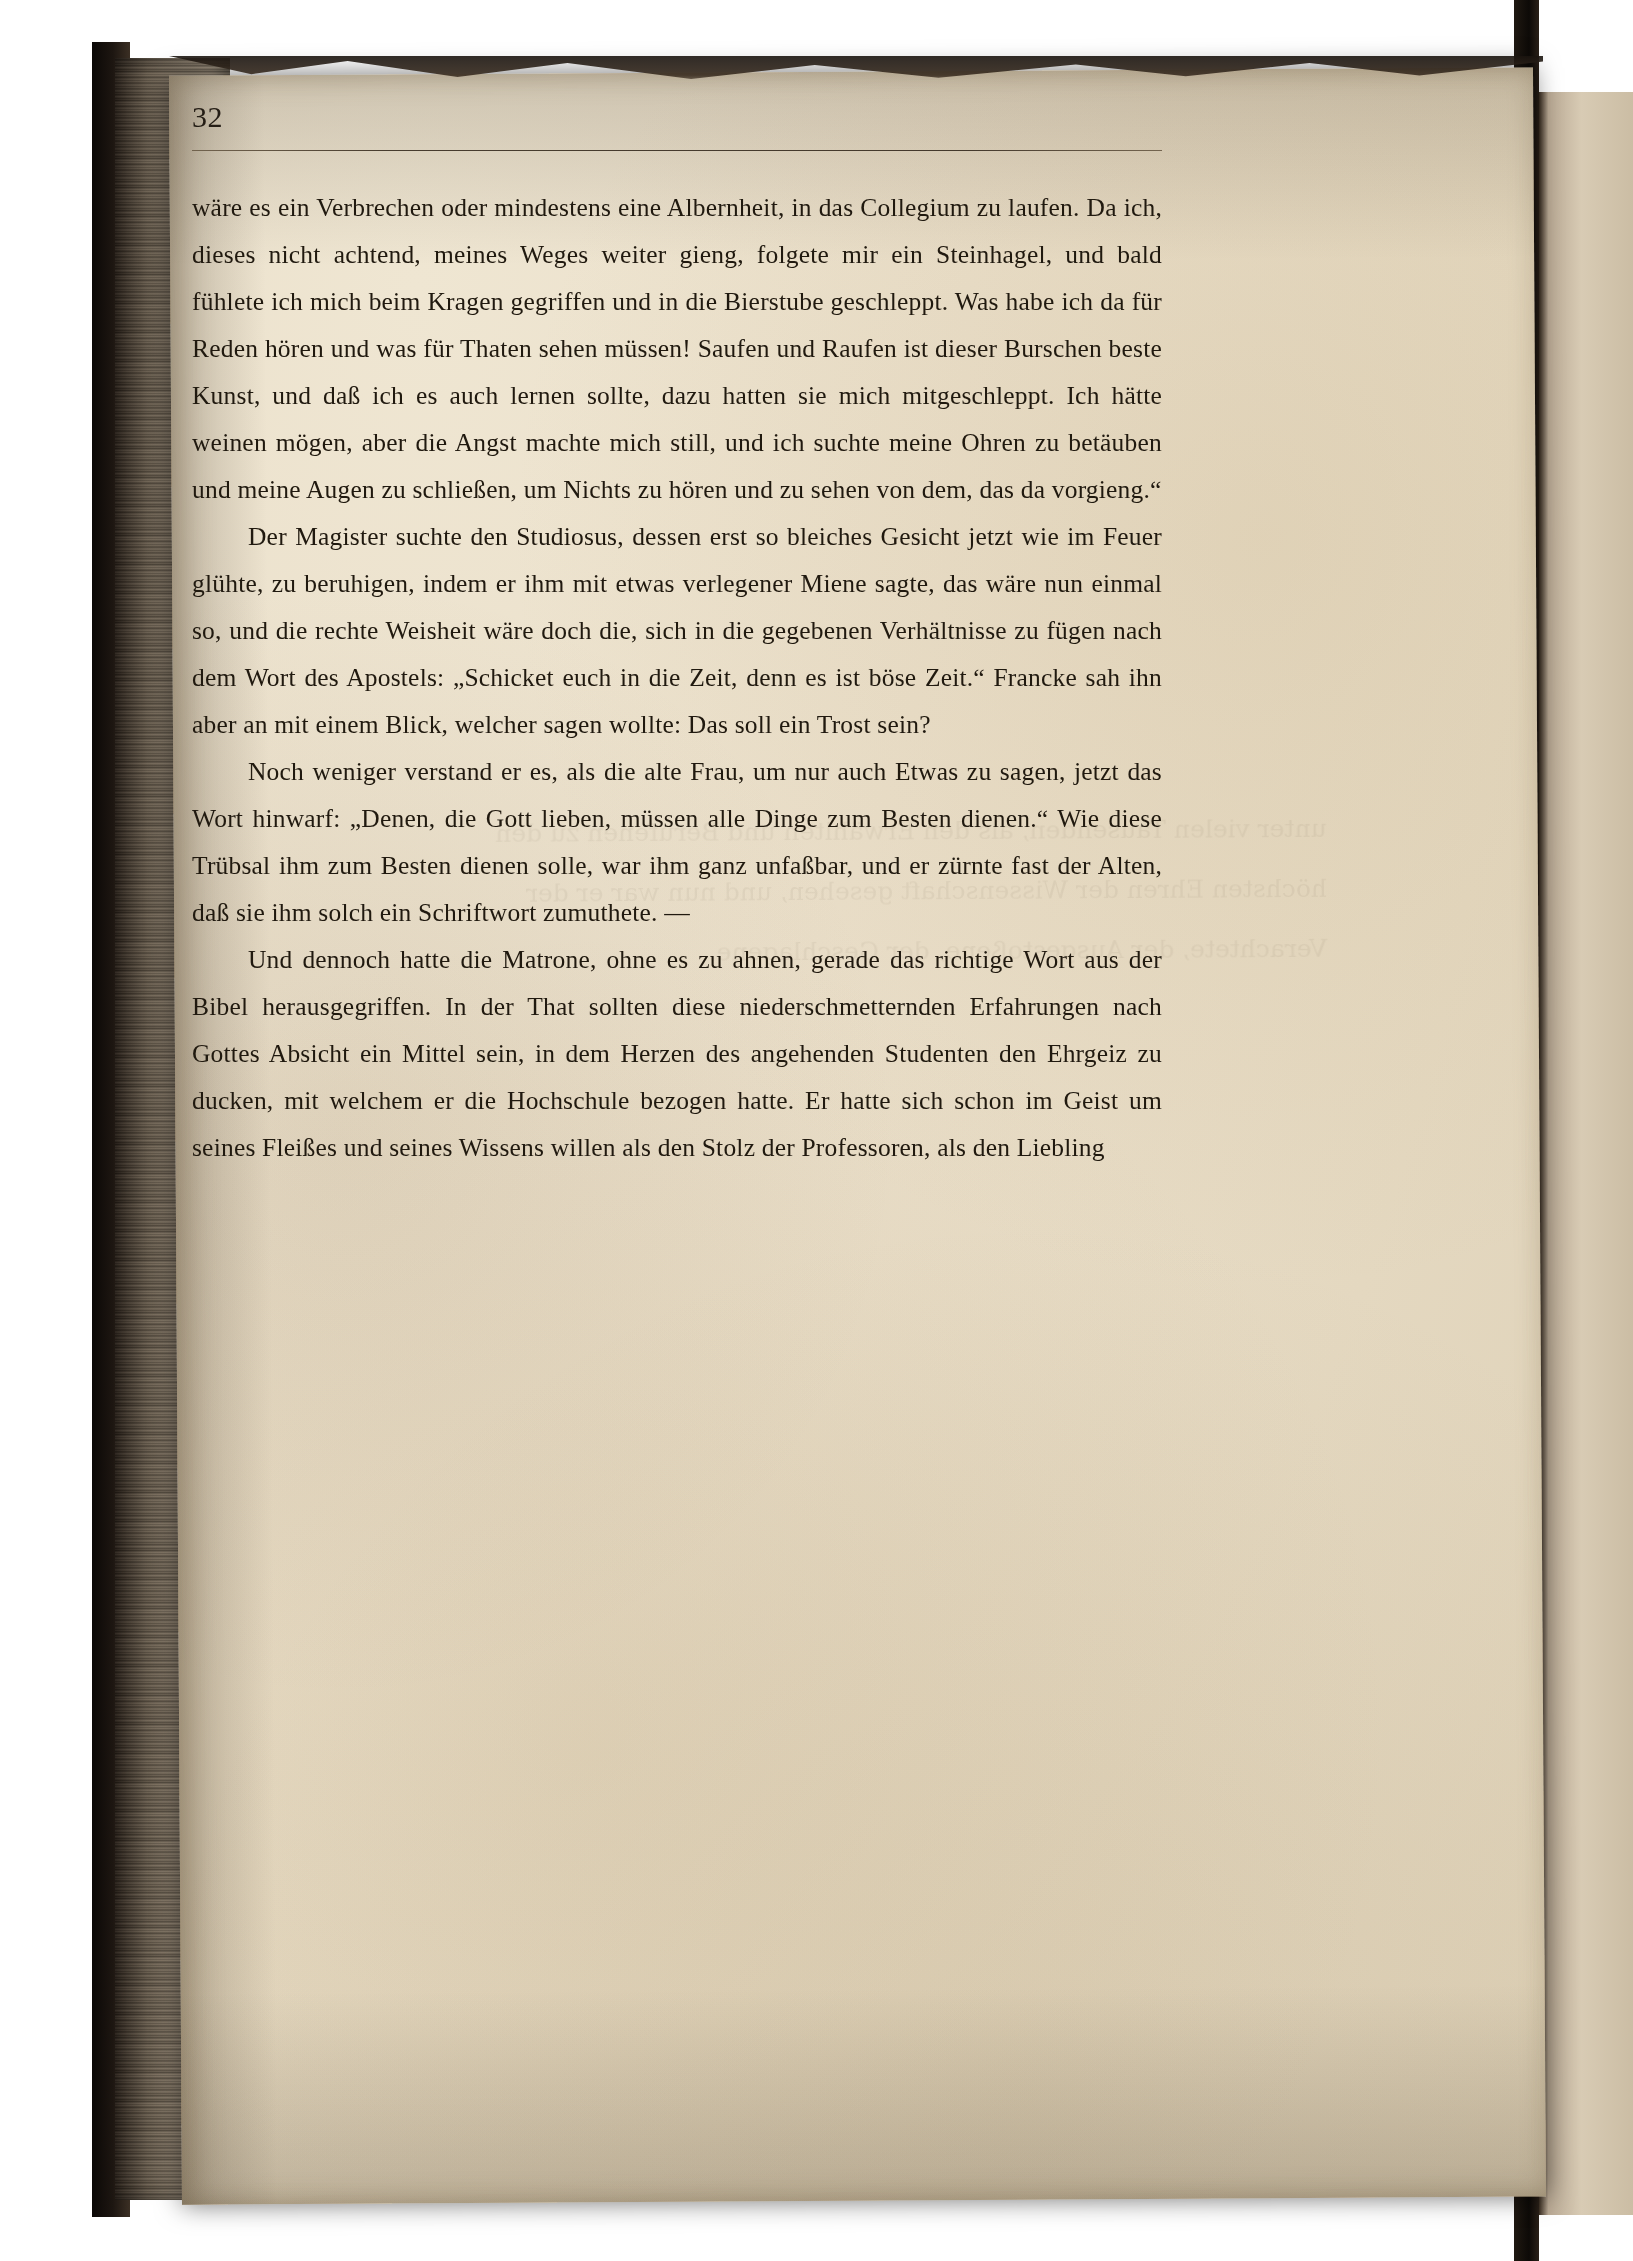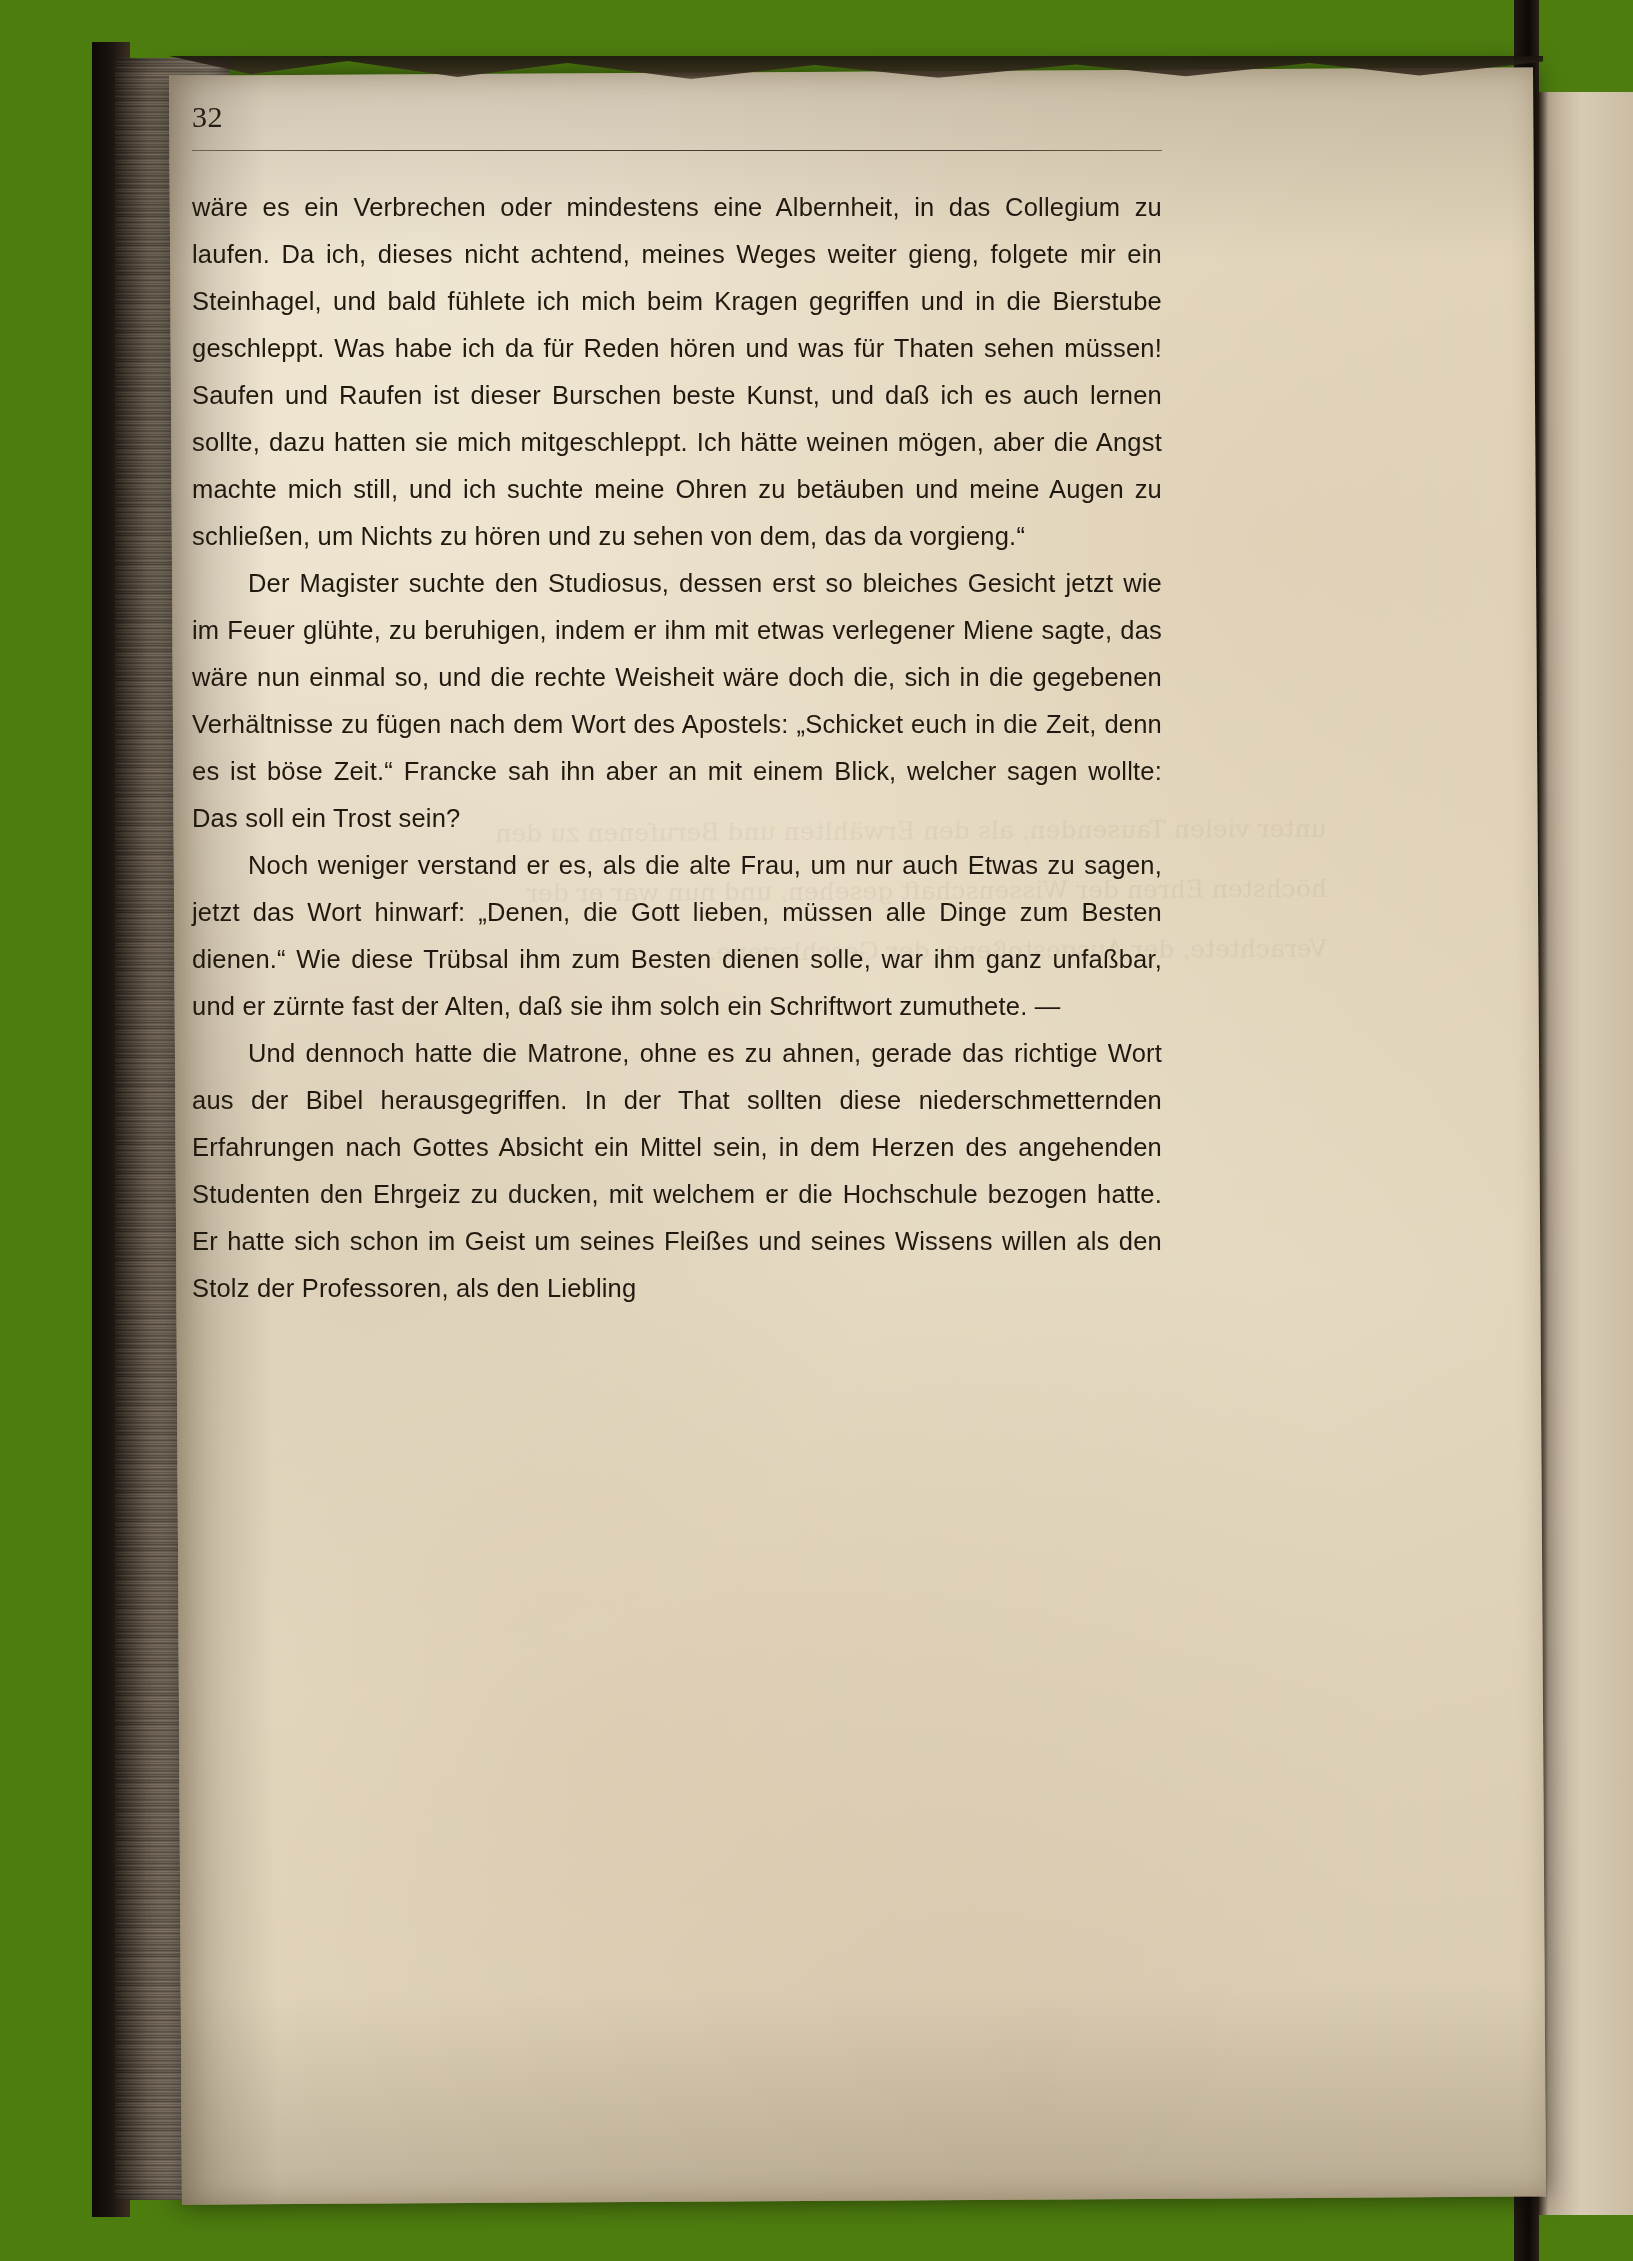--- a/index.html
+++ b/index.html
@@ -12,21 +12,21 @@
     height: 2261px;
     position: relative;
     overflow: hidden;
     font-family: "Liberation Serif", serif;
   }
 
   
   #scan {
     position: absolute;
     inset: 0;
-    background: #4d7c0f;
+    background: #ffffff;
   }
 
   
   #block-edge {
     position: absolute;
     left: 115px;
     top: 58px;
     width: 115px;
     height: 2142px;
     background:
@@ -146,21 +146,21 @@
   .rule {
     margin-top: 11.5px;
     height: 1.9px;
     background: linear-gradient(to right, #6b5c47 0%, #3a2f22 20%, #372c20 80%, #6b5c47 100%);
     width: 100%;
     opacity: 0.92;
   }
 
   #body-text {
     margin-top: 33px;
-    font-family: Liberation Sans, sans-serif;
+    font-family: Liberation Serif, serif;
     font-size: 25.5px;
     line-height: 47px;
     color: #20190f;
     text-align: justify;
     text-justify: inter-word;
     letter-spacing: 0.2px;
     -webkit-font-smoothing: antialiased;
   }
   #body-text p {
     margin: 0;

